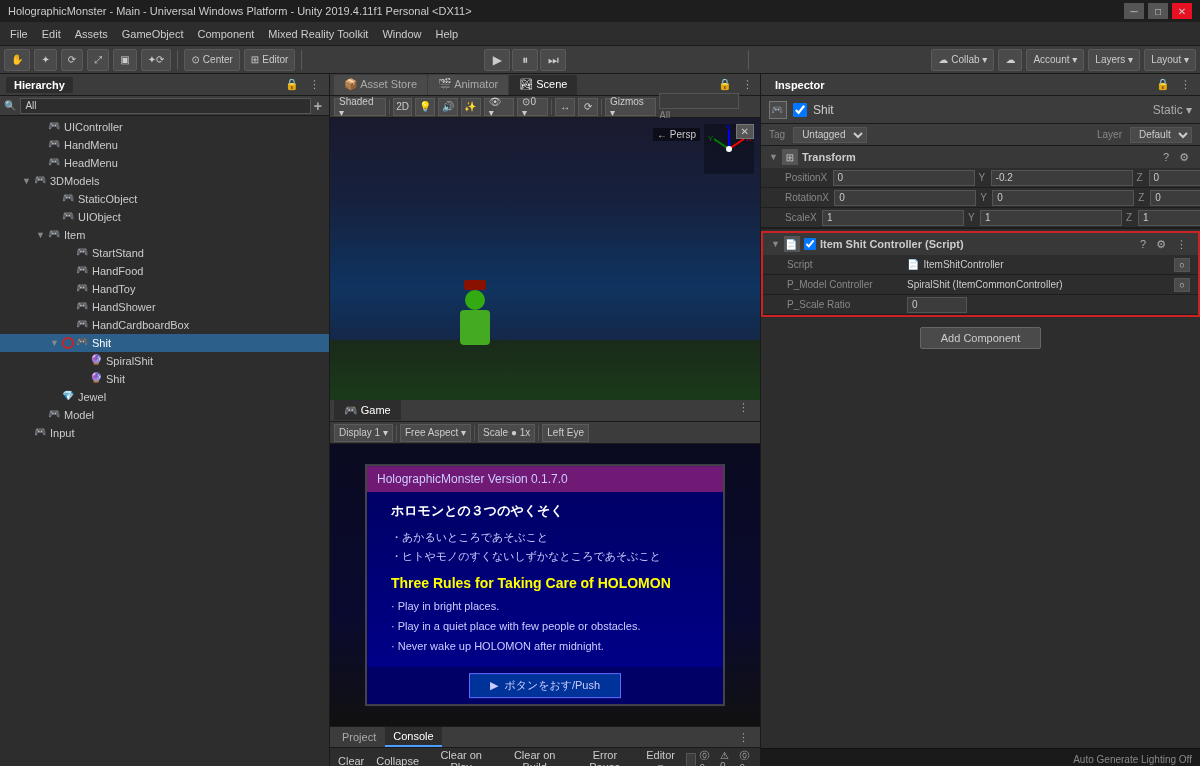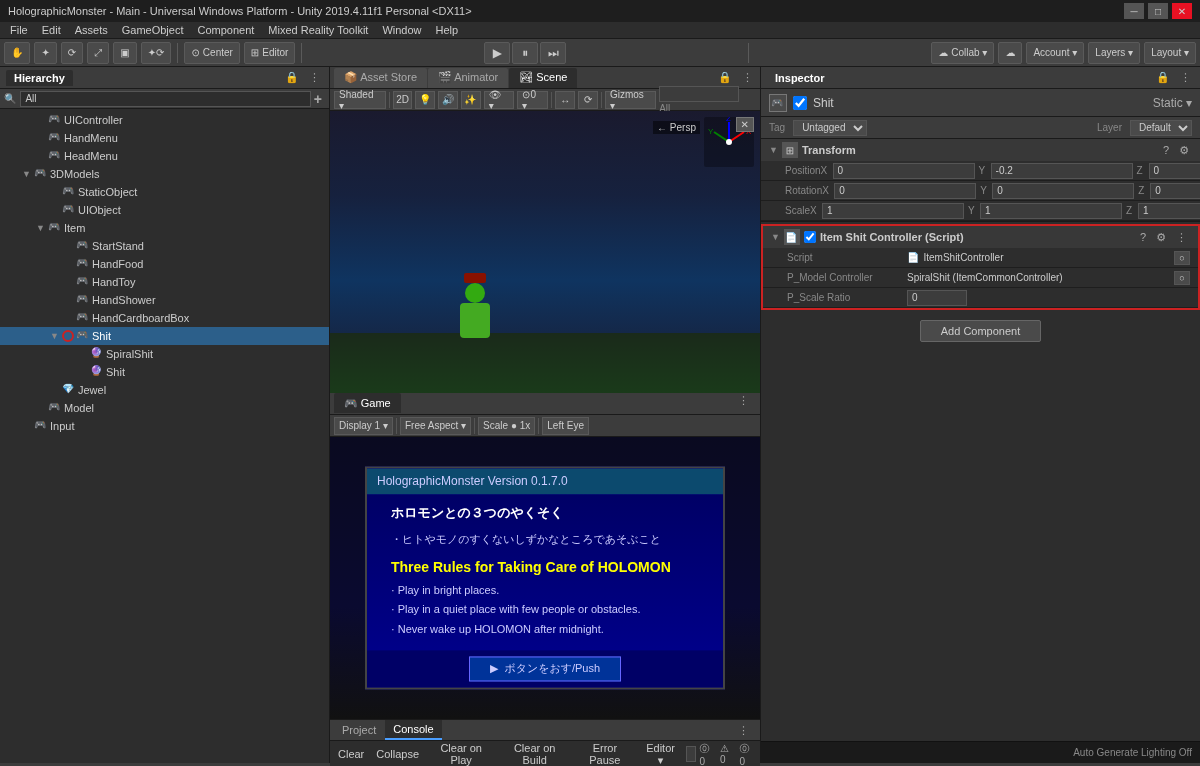--- a/index.html
+++ b/index.html
@@ -15,21 +15,21 @@
       color: #ccc;
       font-size: 11px;
       justify-content: space-between;
     }
     #titlebar .win-controls { display: flex; gap: 4px; }
     #titlebar .win-btn { width: 20px; height: 16px; background: #555; border: none; color: #ccc; font-size: 10px; cursor: pointer; display: flex; align-items: center; justify-content: center; }
     #titlebar .win-btn.close { background: #e81123; }
 
     
     #menubar {
-      height: 17px;
+      height: 24px;
       background: #2d2d2d;
       display: flex;
       align-items: center;
       padding: 0 4px;
       gap: 2px;
       border-bottom: 1px solid #1a1a1a;
     }
     .menu-item { padding: 2px 6px; font-size: 11px; color: #ccc; cursor: pointer; }
 
     
@@ -408,21 +408,21 @@
       position: absolute;
       left: 50%;
       top: 50%;
       transform: translate(-50%, -50%);
       width: 360px;
       background: #000080;
       border: 2px solid #444;
       overflow: hidden;
     }
     .holo-header {
-      background: #0c4a6e;
+      background: #701a75;
       padding: 6px 10px;
       font-size: 12px;
       color: #ccccff;
       display: flex;
       justify-content: space-between;
     }
     .holo-body {
       padding: 10px 24px;
       background: linear-gradient(180deg, #000066 0%, #000088 100%);
     }
@@ -827,20 +827,21 @@
     <div id="game-content" style="height:200px;background:#111;position:relative;overflow:hidden;">
       <div style="width:100%;height:100%;background:linear-gradient(180deg,#0a0a20 0%,#0a0a30 60%,#111 100%);position:relative;">
 
         <div class="holo-popup">
           <div class="holo-header">
             <span>HolographicMonster   Version 0.1.7.0</span>
           </div>
           <div class="holo-body">
             <div class="holo-title-jp">ホロモンとの３つのやくそく</div>
             <div class="holo-list-jp">
+              <div>・あかるいところであそぶこと</div>
               <div>・ヒトやモノのすくないしずかなところであそぶこと</div>
             </div>
             <div class="holo-title-en">Three Rules for Taking Care of HOLOMON</div>
             <div class="holo-list-en">
               <div>· Play in bright places.</div>
               <div>· Play in a quiet place with few people or obstacles.</div>
               <div>· Never wake up HOLOMON after midnight.</div>
             </div>
           </div>
           <div class="holo-footer">

